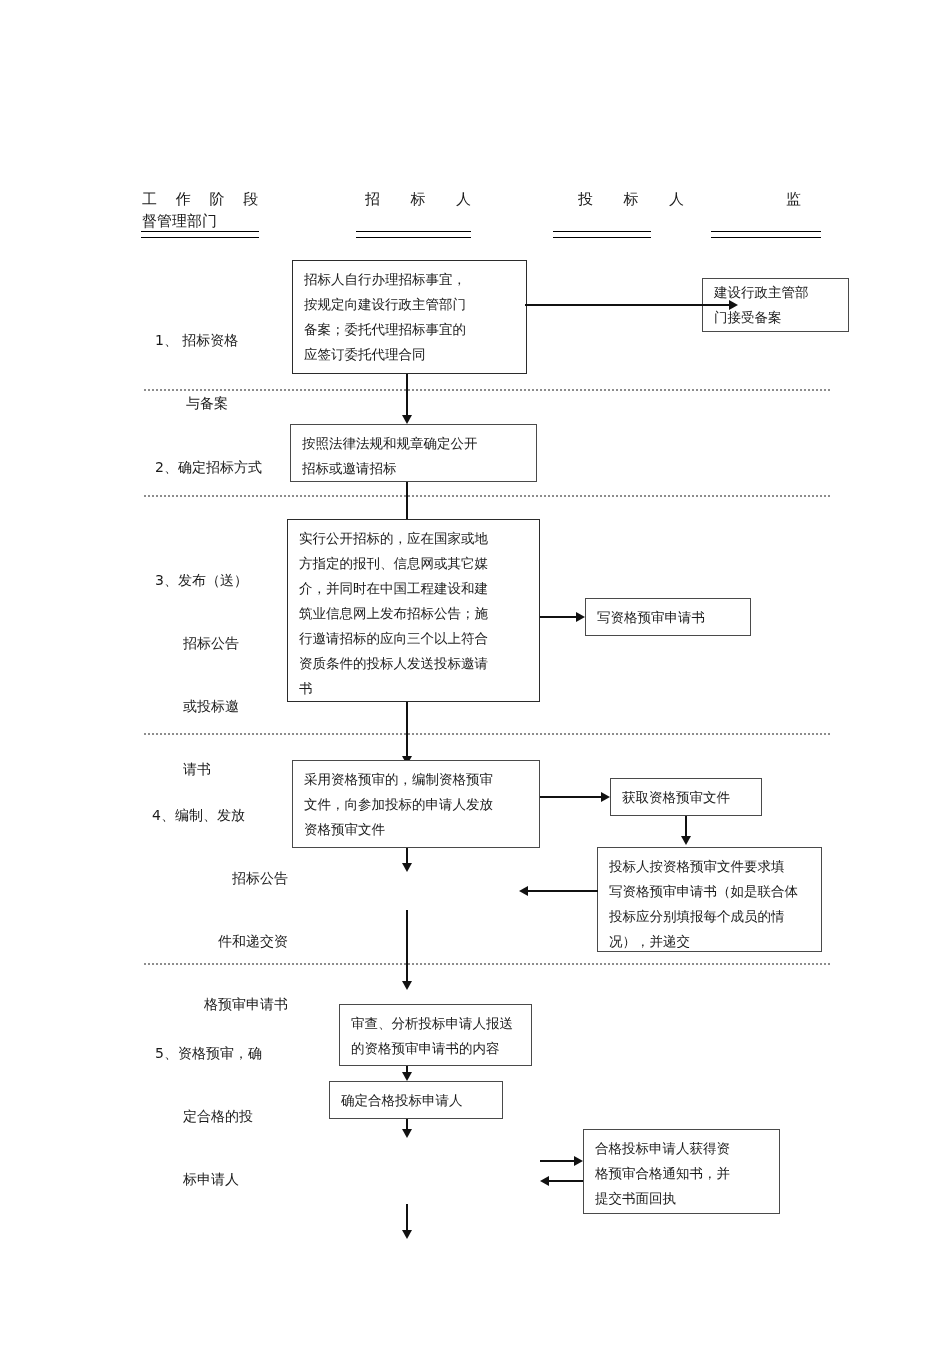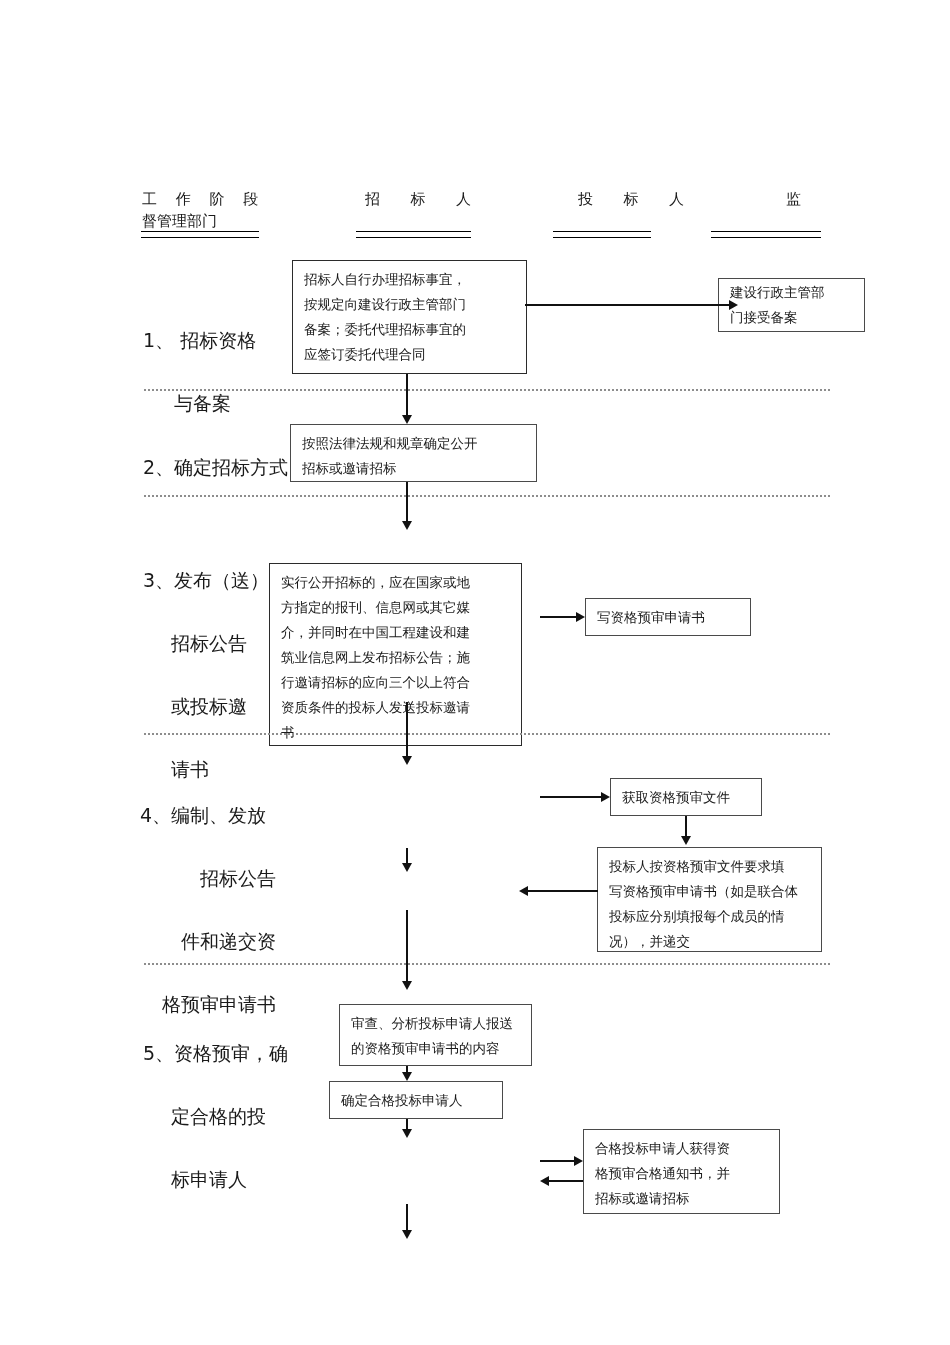--- a/index.html
+++ b/index.html
@@ -28,24 +28,25 @@
   .hdr-spaced { letter-spacing: 7px; }
   .hdr-rule {
     position: absolute;
     height: 5px;
     border-top: 1.6px solid #000;
     border-bottom: 1.6px solid #000;
   }
   
   .stage-label {
     position: absolute;
-    font-size: 19px;
+    font-size: 14px;
     color: #1a1a1a;
     line-height: 21px;
     white-space: pre;
+    margin-left: 12px;
   }
   .stage-label .ln { display: block; }
   .stage-label.align-right { text-align: right; }
   
   .node {
     position: absolute;
     box-sizing: border-box;
     border: 1.2px solid #4a4a4a;
     background: #ffffff;
     font-size: 13.5px;
@@ -119,21 +120,21 @@
   <div class="stage-label" style="left:143px; top:288px; width:130px;">
     <span class="ln">1、 招标资格</span>
     <span class="ln" style="padding-left:31px;">与备案</span>
   </div>
 
   <div class="node thick" style="left:292px; top:260px; width:235px; height:114px;">招标人自行办理招标事宜，
 按规定向建设行政主管部门
 备案；委托代理招标事宜的
 应签订委托代理合同</div>
 
-  <div class="node vcenter" style="left:718px; top:278px; width:147px; height:54px;">建设行政主管部
+  <div class="node vcenter" style="left:702px; top:278px; width:147px; height:54px;">建设行政主管部
 门接受备案</div>
 
   <div class="hline" style="left:525px; top:304px; width:204px;"></div>
   <div class="arrow-right" style="left:729px; top:300px;"></div>
 
   <div class="sep" style="left:144px; top:389px; width:686px;"></div>
 
   <div class="vline" style="left:406px; top:374px; height:45px;"></div>
   <div class="arrow-down" style="left:402px; top:415px;"></div>
 
@@ -149,21 +150,21 @@
   <div class="vline" style="left:406px; top:482px; height:43px;"></div>
   <div class="arrow-down" style="left:402px; top:521px;"></div>
 
   <div class="stage-label" style="left:143px; top:528px; width:132px;">
     <span class="ln">3、发布（送）</span>
     <span class="ln" style="padding-left:28px;">招标公告</span>
     <span class="ln" style="padding-left:28px;">或投标邀</span>
     <span class="ln" style="padding-left:28px;">请书</span>
   </div>
 
-  <div class="node thick" style="left:269px; top:519px; width:253px; height:183px;margin-top:44px;">实行公开招标的，应在国家或地
+  <div class="node thick" style="left:287px; top:519px; width:253px; height:183px;">实行公开招标的，应在国家或地
 方指定的报刊、信息网或其它媒
 介，并同时在中国工程建设和建
 筑业信息网上发布招标公告；施
 行邀请招标的应向三个以上符合
 资质条件的投标人发送投标邀请
 书</div>
 
   <div class="node vcenter" style="left:585px; top:598px; width:166px; height:38px;">写资格预审申请书</div>
 
   <div class="hline" style="left:540px; top:616px; width:36px;"></div>
@@ -174,20 +175,23 @@
   <div class="vline" style="left:406px; top:702px; height:58px;"></div>
   <div class="arrow-down" style="left:402px; top:756px;"></div>
 
   <div class="stage-label align-right" style="left:140px; top:763px; width:136px;">
     <span class="ln" style="text-align:left;">4、编制、发放</span>
     <span class="ln">招标公告</span>
     <span class="ln">件和递交资</span>
     <span class="ln">格预审申请书</span>
   </div>
 
+  <div class="node" style="left:292px; top:760px; width:248px; height:88px;">采用资格预审的，编制资格预审
+文件，向参加投标的申请人发放
+资格预审文件</div>
 
   <div class="node vcenter" style="left:610px; top:778px; width:152px; height:38px;">获取资格预审文件</div>
 
   <div class="node" style="left:597px; top:847px; width:225px; height:105px;">投标人按资格预审文件要求填
 写资格预审申请书（如是联合体
 投标应分别填报每个成员的情
 况），并递交</div>
 
 
   <div class="hline" style="left:540px; top:796px; width:61px;"></div>
@@ -214,21 +218,21 @@
   </div>
 
   <div class="node" style="left:302px; top:1004px; width:193px; height:62px;margin-left:37px;">审查、分析投标申请人报送
 的资格预审申请书的内容</div>
 
   <div class="node vcenter" style="left:329px; top:1081px; width:174px; height:38px;">确定合格投标申请人</div>
 
 
   <div class="node" style="left:583px; top:1129px; width:197px; height:85px;">合格投标申请人获得资
 格预审合格通知书，并
-招标或邀请招标</div>
+提交书面回执</div>
 
   <div class="vline" style="left:406px; top:1066px; height:9px;"></div>
   <div class="arrow-down" style="left:402px; top:1072px;"></div>
 
   <div class="vline" style="left:406px; top:1119px; height:12px;"></div>
   <div class="arrow-down" style="left:402px; top:1129px;"></div>
 
   <div class="hline" style="left:540px; top:1160px; width:34px;"></div>
   <div class="arrow-right" style="left:574px; top:1156px;"></div>
 

